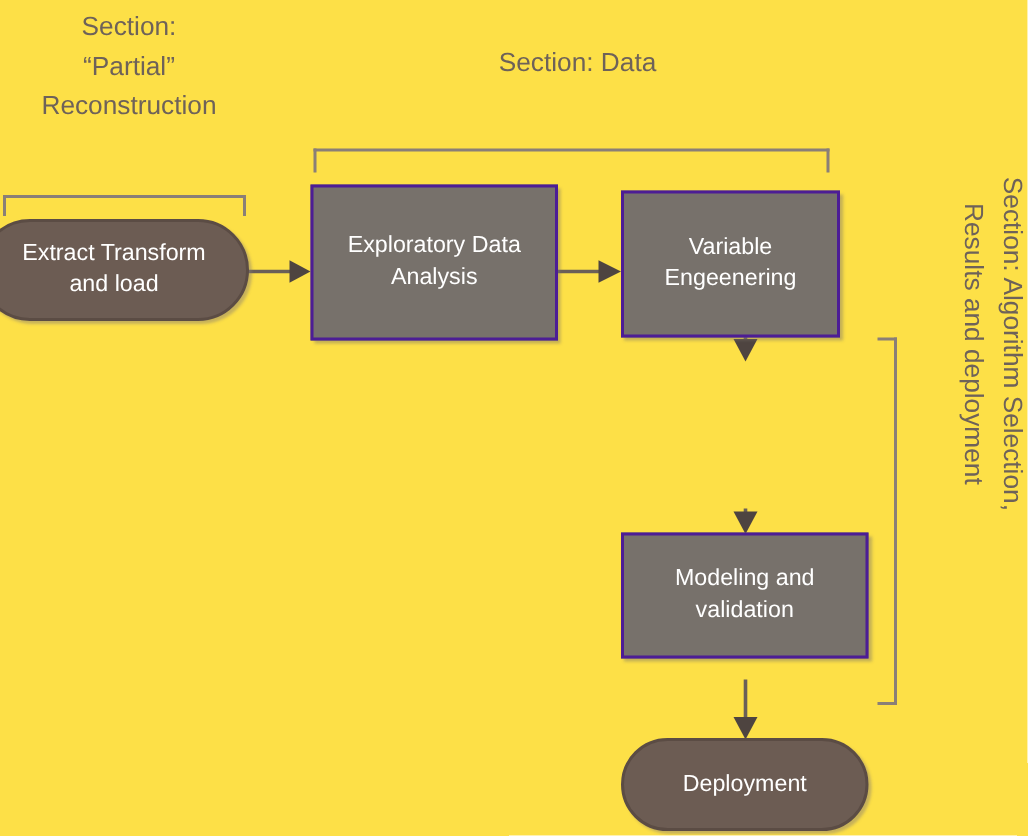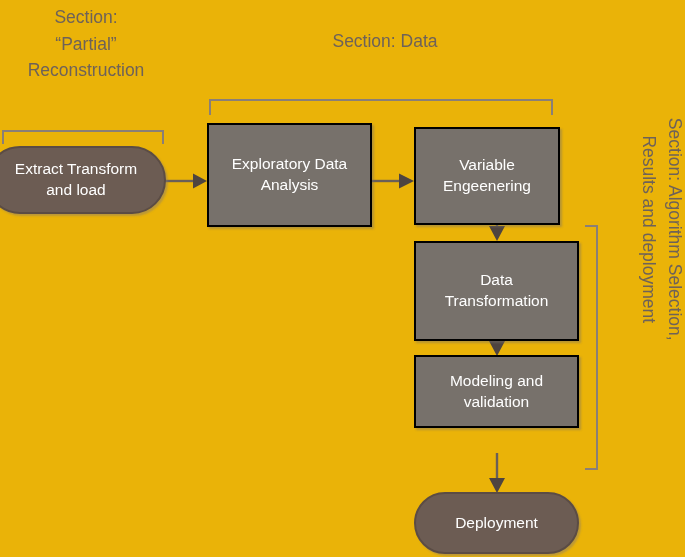--- a/index.html
+++ b/index.html
@@ -7,21 +7,21 @@
     padding: 0;
     background: #ffffff;
   }
   body {
     font-family: "Liberation Sans", sans-serif;
   }
   #canvas {
     position: relative;
     width: 685px;
     height: 557px;
-    background: #eab308;
+    background: #fde047;
     overflow: hidden;
   }
 
   
   .section-label {
     position: absolute;
     color: #6E6259;
     font-size: 17.5px;
     line-height: 1.52;
     text-align: center;
@@ -58,35 +58,35 @@
     justify-content: center;
     text-align: center;
     color: #ffffff;
     font-size: 15.5px;
     line-height: 1.33;
     white-space: pre-line;
     font-family: "Liberation Sans", sans-serif;
   }
   .node.rect {
     background: #77716B;
-    border: 2px solid #000000;
+    border: 2px solid #4c1d95;
     box-shadow: 2px 2px 2px rgba(120,112,104,0.45);
   }
   .node.pill {
     background: #6C5C53;
     border: 2px solid #5B4C44;
     border-radius: 999px;
     box-shadow: 2px 2px 2px rgba(130,120,112,0.45);
   }
 
   #node-etl   { left: -14px; top: 146px; width: 180px; height: 68px; }
   #node-eda   { left: 207px; top: 123px; width: 165px; height: 104px; }
   #node-ve    { left: 414px; top: 127px; width: 146px; height: 98px; }
   #node-dt    { left: 414px; top: 241px; width: 165px; height: 100px; }
-  #node-mv    { left: 414px; top: 355px; width: 165px; height: 73px; }
+  #node-mv    { left: 414px; top: 355px; width: 165px; height: 84px; }
   #node-dep   { left: 414px; top: 492px; width: 165px; height: 62px; }
 
   
   .conn { position: absolute; }
   .conn svg { display: block; overflow: visible; }
 
   
   .bracket {
     position: absolute;
     box-sizing: border-box;
@@ -172,21 +172,19 @@
 
   <div class="node pill" id="node-etl">Extract Transform
 and load</div>
 
   <div class="node rect" id="node-eda">Exploratory Data
 Analysis</div>
 
   <div class="node rect" id="node-ve">Variable
 Engeenering</div>
 
-  <div class="node rect" id="node-dt">Data
-Transformation</div>
 
   <div class="node rect" id="node-mv">Modeling and
 validation</div>
 
   <div class="node pill" id="node-dep">Deployment</div>
 
 </div>
 
 </body></html>

